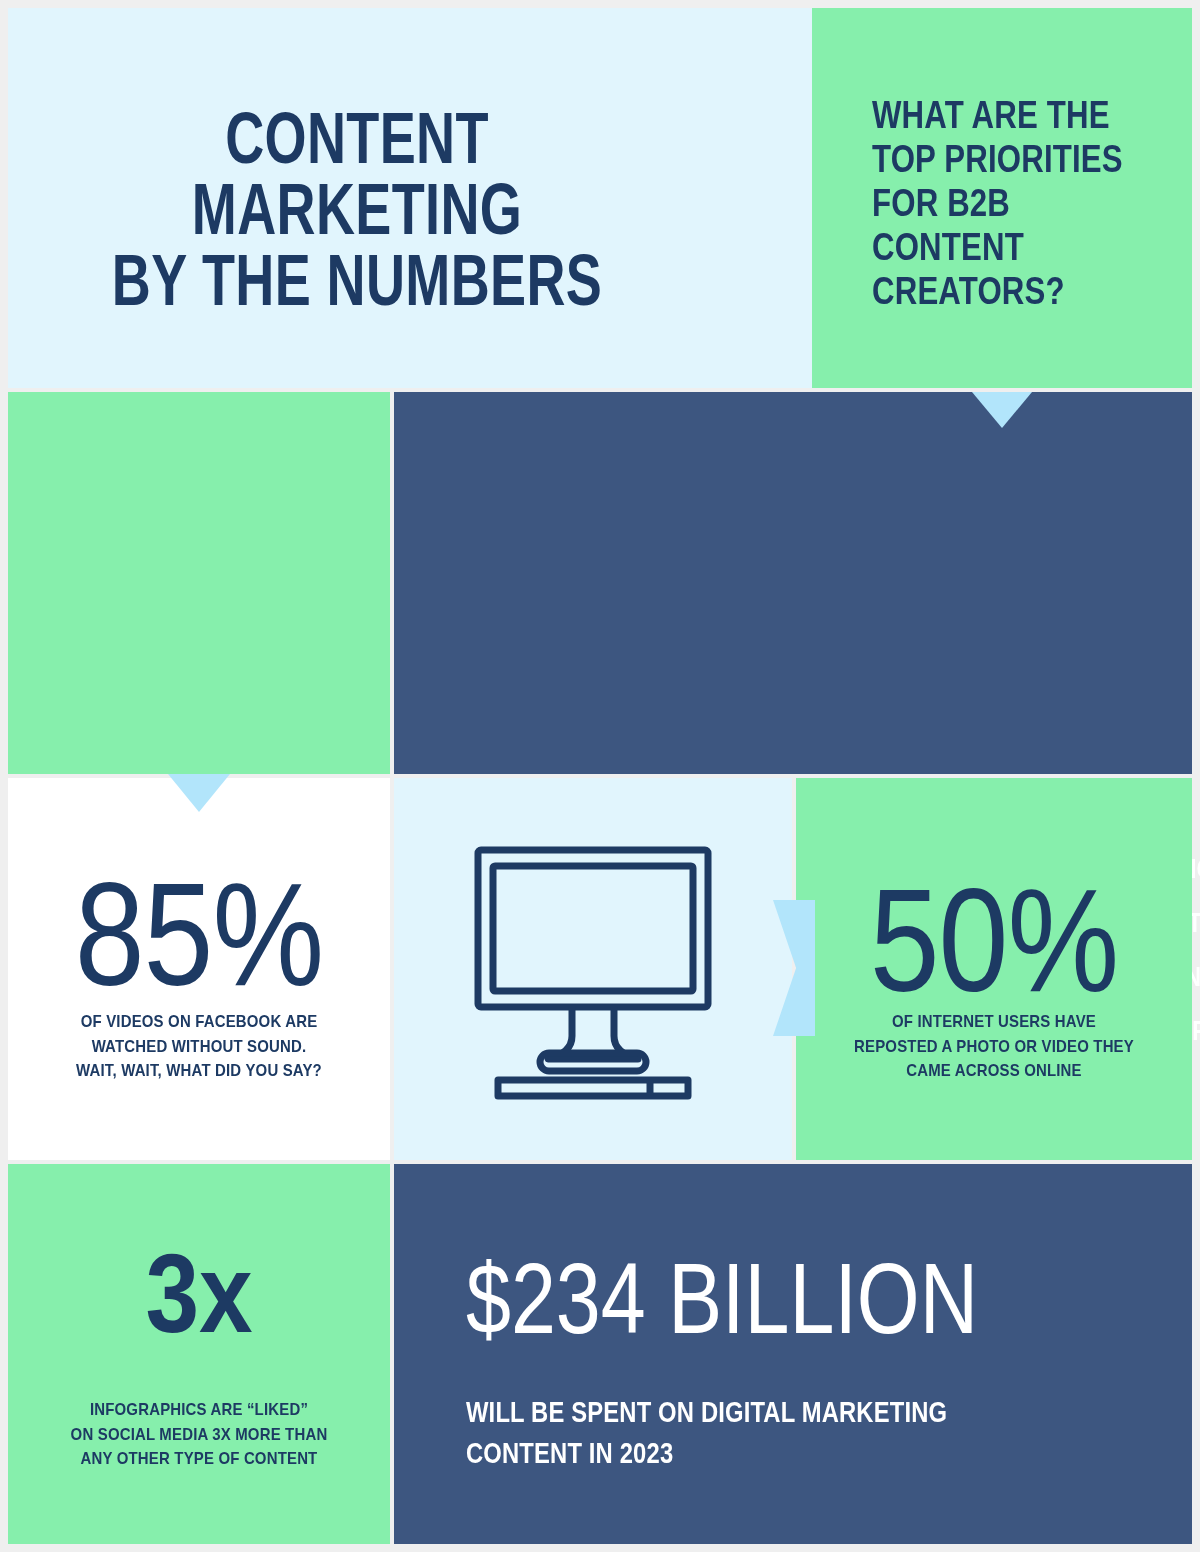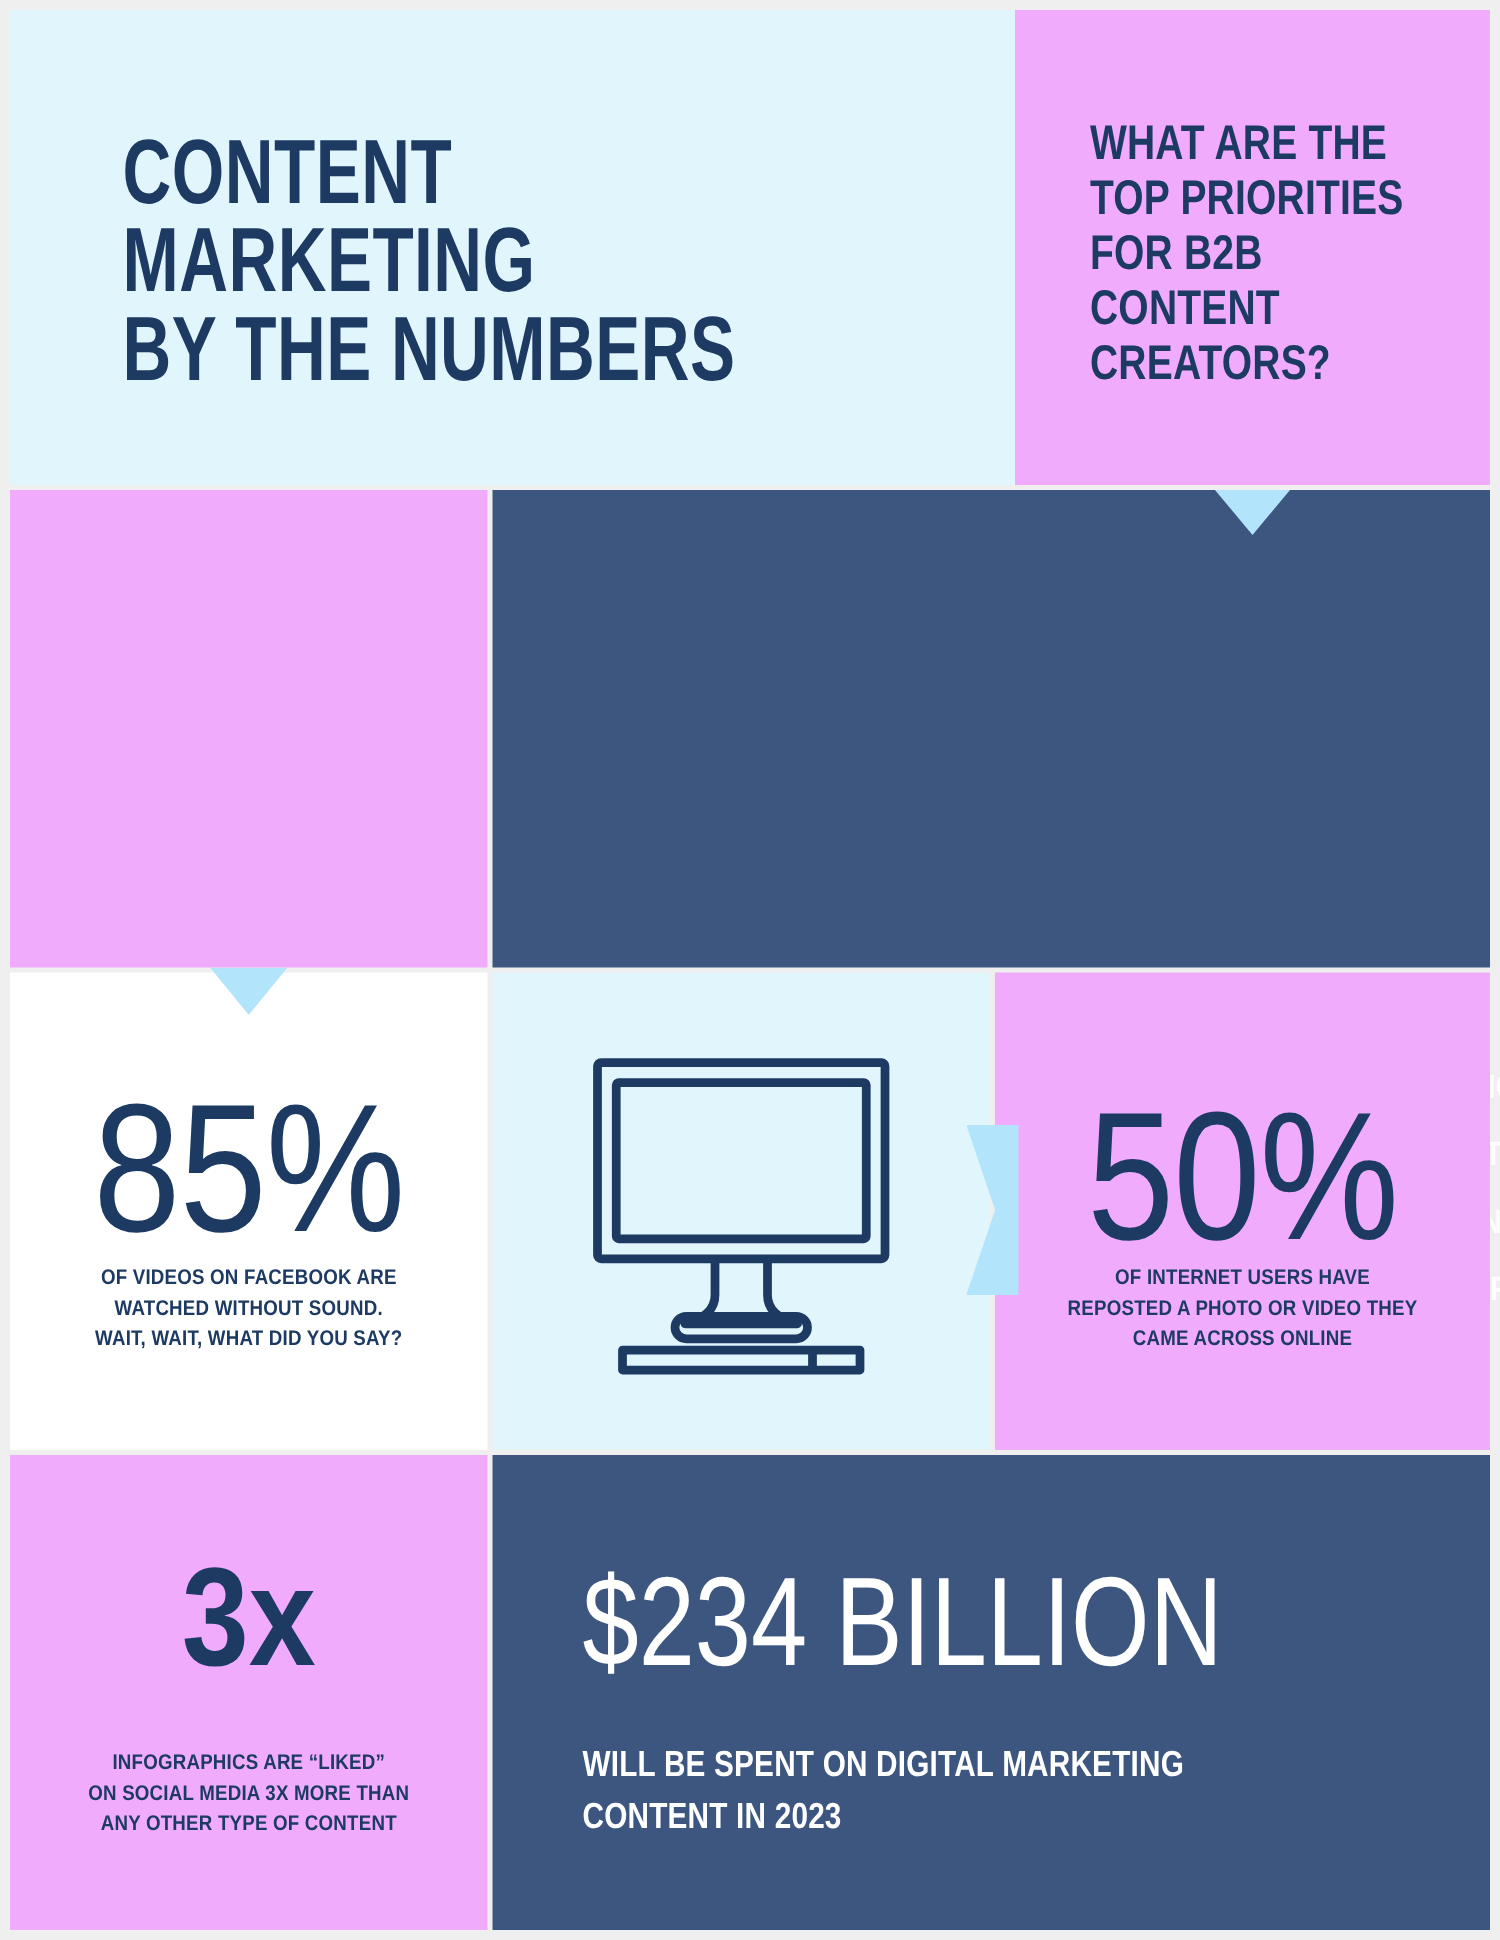--- a/index.html
+++ b/index.html
@@ -1,22 +1,22 @@
 <!DOCTYPE html>
 <html><head>
 <meta charset="utf-8">
 <style>
   html,body{margin:0;padding:0;background:#efefef;}
   body{font-family:"Liberation Sans","DejaVu Sans",sans-serif;}
   .page{position:relative;width:1200px;height:1552px;background:#efefef;overflow:hidden;}
 
   
   .cell{position:absolute;box-sizing:border-box;}
-  .c-pale{background:#e1f5fd;}
-  .c-blue{background:#f0abfc;}
+  .c-pale{background:#e1f5fd;text-align:center;}
+  .c-blue{background:#86efac;}
   .c-navy{background:#3d5680;}
   .c-white{background:#ffffff;}
 
   
   #hdr-left{left:8px;top:8px;width:804px;height:380px;}
   #hdr-right{left:812px;top:8px;width:380px;height:380px;}
 
   .title{position:absolute;left:90px;top:95px;width:700px;
         color:#1d3a63;font-weight:700;font-size:73px;line-height:.97;
         letter-spacing:.5px;transform:scaleX(.74);transform-origin:left top;

